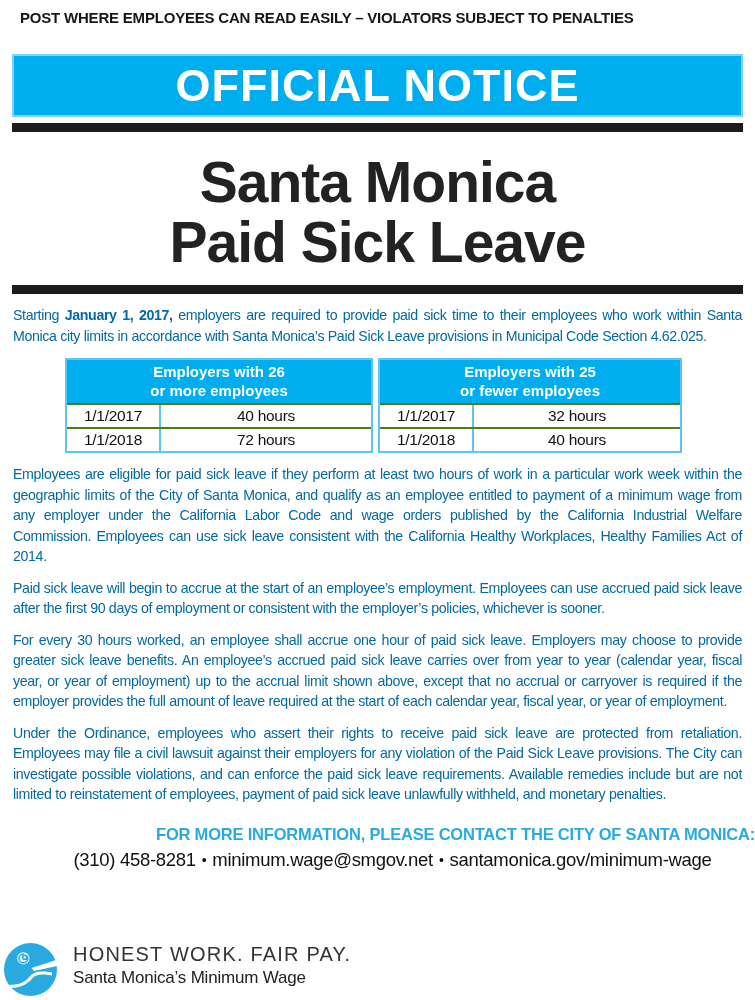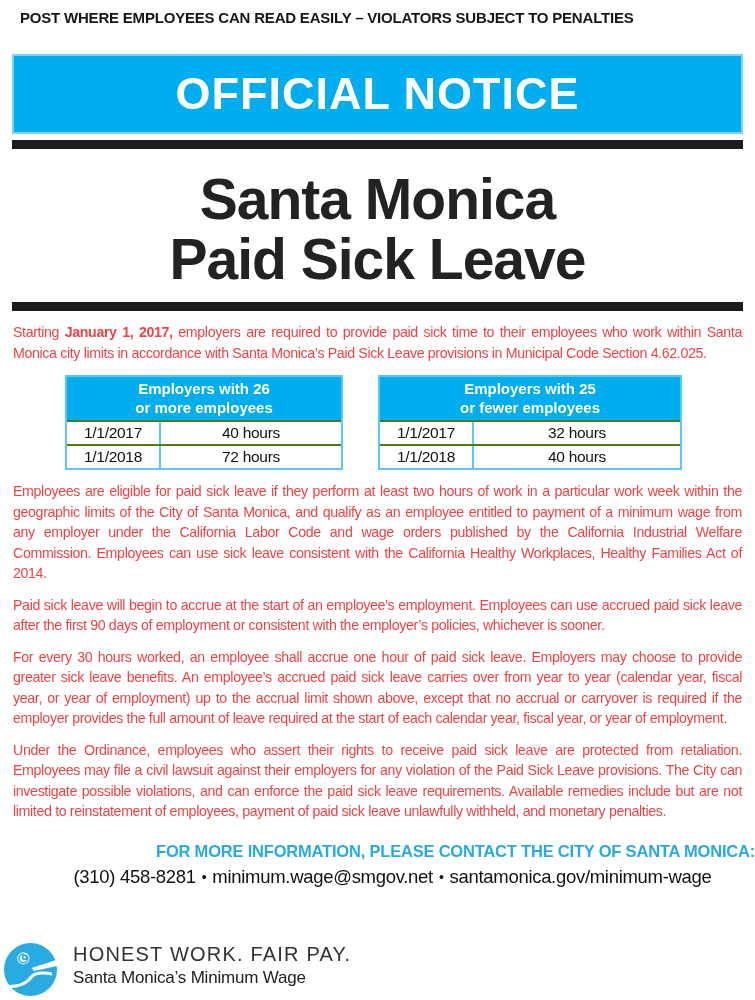--- a/index.html
+++ b/index.html
@@ -15,21 +15,21 @@
   }
   .top-notice {
     padding:9px 13px 0 20px;
     font-size:15px;
     font-weight:bold;
     letter-spacing:-0.2px;
     color:#161616;
   }
   .banner {
     margin:28px 12px 0 12px;
-    height:80px;
+    height:63px;
     background:#00AEEF;
     box-shadow:inset 0 0 0 2px #7fd4f6;
     display:flex; align-items:center; justify-content:center;
   }
   .banner-text {
     color:#ffffff;
     font-size:45px;
     font-weight:bold;
     letter-spacing:1px;
   }
@@ -52,30 +52,30 @@
     font-size:23px;
     font-weight:bold;
     color:#1c1c1c;
   }
   .para {
     margin:11px 13px 0 13px;
     font-size:14.2px;
     line-height:20.5px;
     letter-spacing:-0.35px;
     text-align:justify;
-    color:#ef4444;
+    color:#0369a1;
   }
   .para .bold { font-weight:bold; }
   .tables-row {
     margin:12px 73px 0 65px;
     display:flex;
     justify-content:space-between;
   }
   .notice-table {
-    width:278px;
+    width:308px;
     border:2px solid #5cc7f2;
     background:#ffffff;
   }
   .notice-table.right { width:304px; }
   .table-header {
     background:#00AEEF;
     color:#ffffff;
     font-weight:bold;
     font-size:15px;
     text-align:center;

